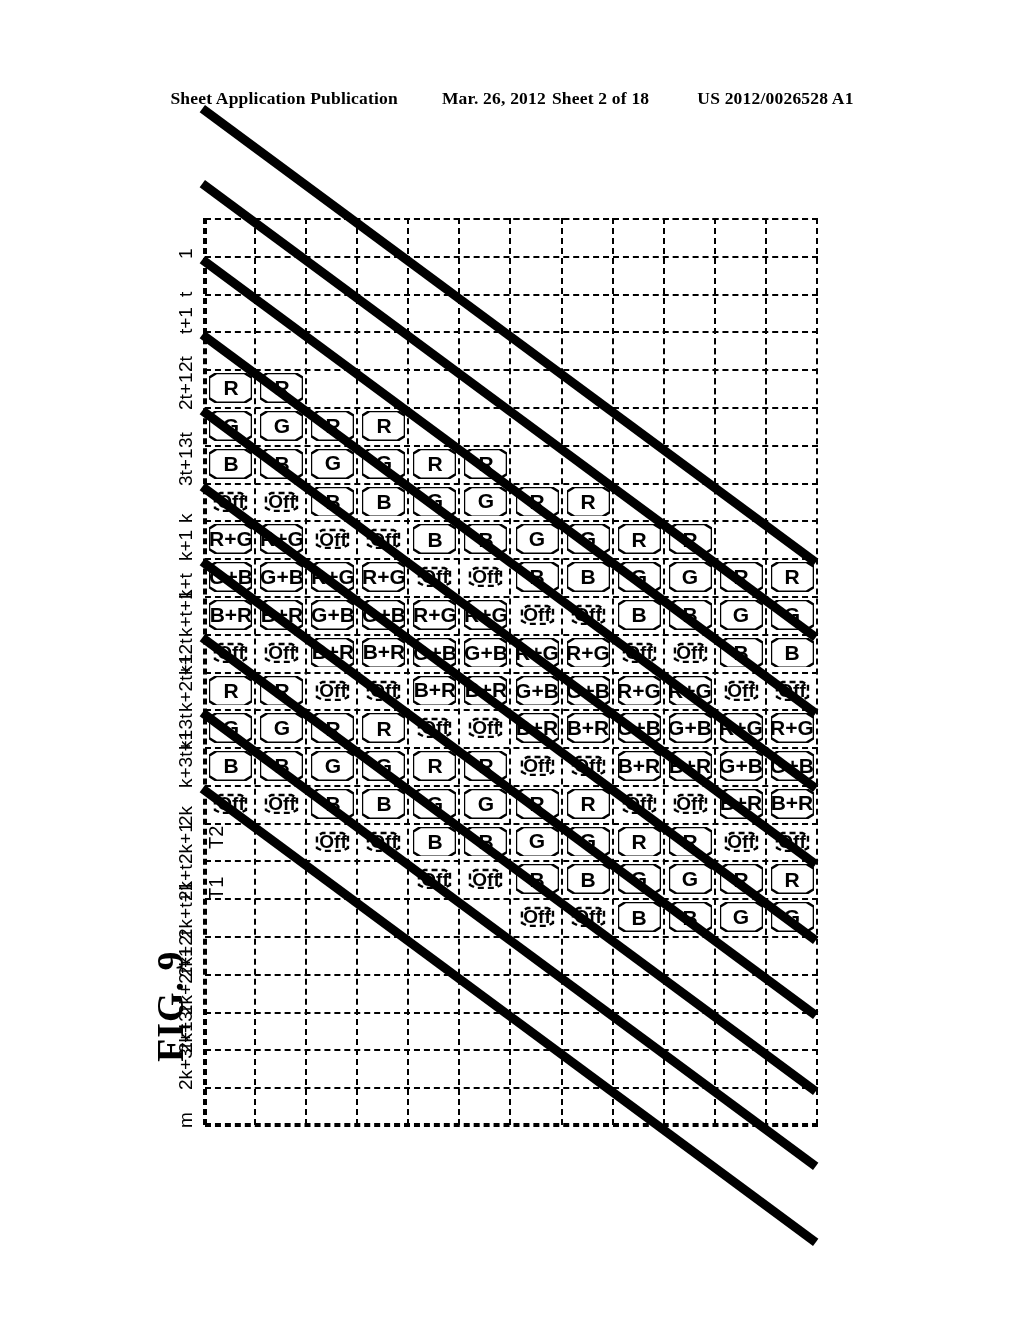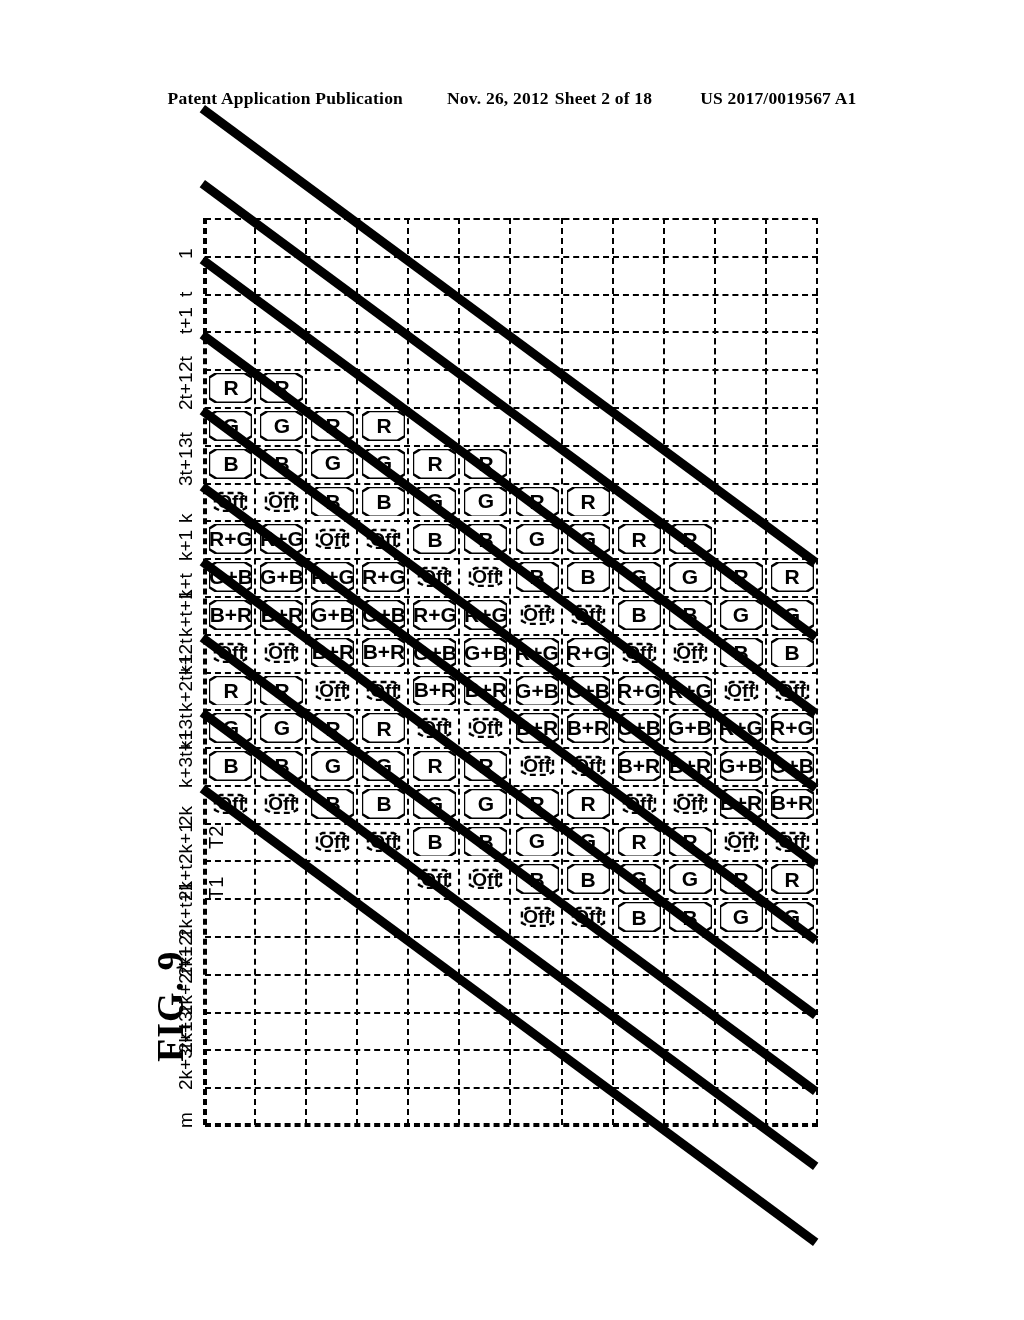--- a/index.html
+++ b/index.html
@@ -150,24 +150,24 @@
     left:0;top:0;width:907px;height:613px;
     box-sizing:border-box;
     border:2px dashed #000;
     border-top:none;
   }
 </style>
 </head>
 <body>
 
 <div id="pat-header">
-  <span class="h-pub">Patent Application Publication</span>
-  <span class="h-date">Nov. 26, 2012</span>
+  <span class="h-pub">Sheet Application Publication</span>
+  <span class="h-date">Mar. 26, 2012</span>
   <span class="h-sheet">Sheet 2 of 18</span>
-  <span class="h-num">US 2017/0019567 A1</span>
+  <span class="h-num">US 2012/0026528 A1</span>
 </div>
 
 <div id="fig-label">FIG. 9</div>
 
 <div id="stage">
   <div id="plot">
     <div id="frame"></div>
 
   <div class="vline" style="left: 0px;"></div>
       <div class="vline" style="left: 37.7917px;"></div>

